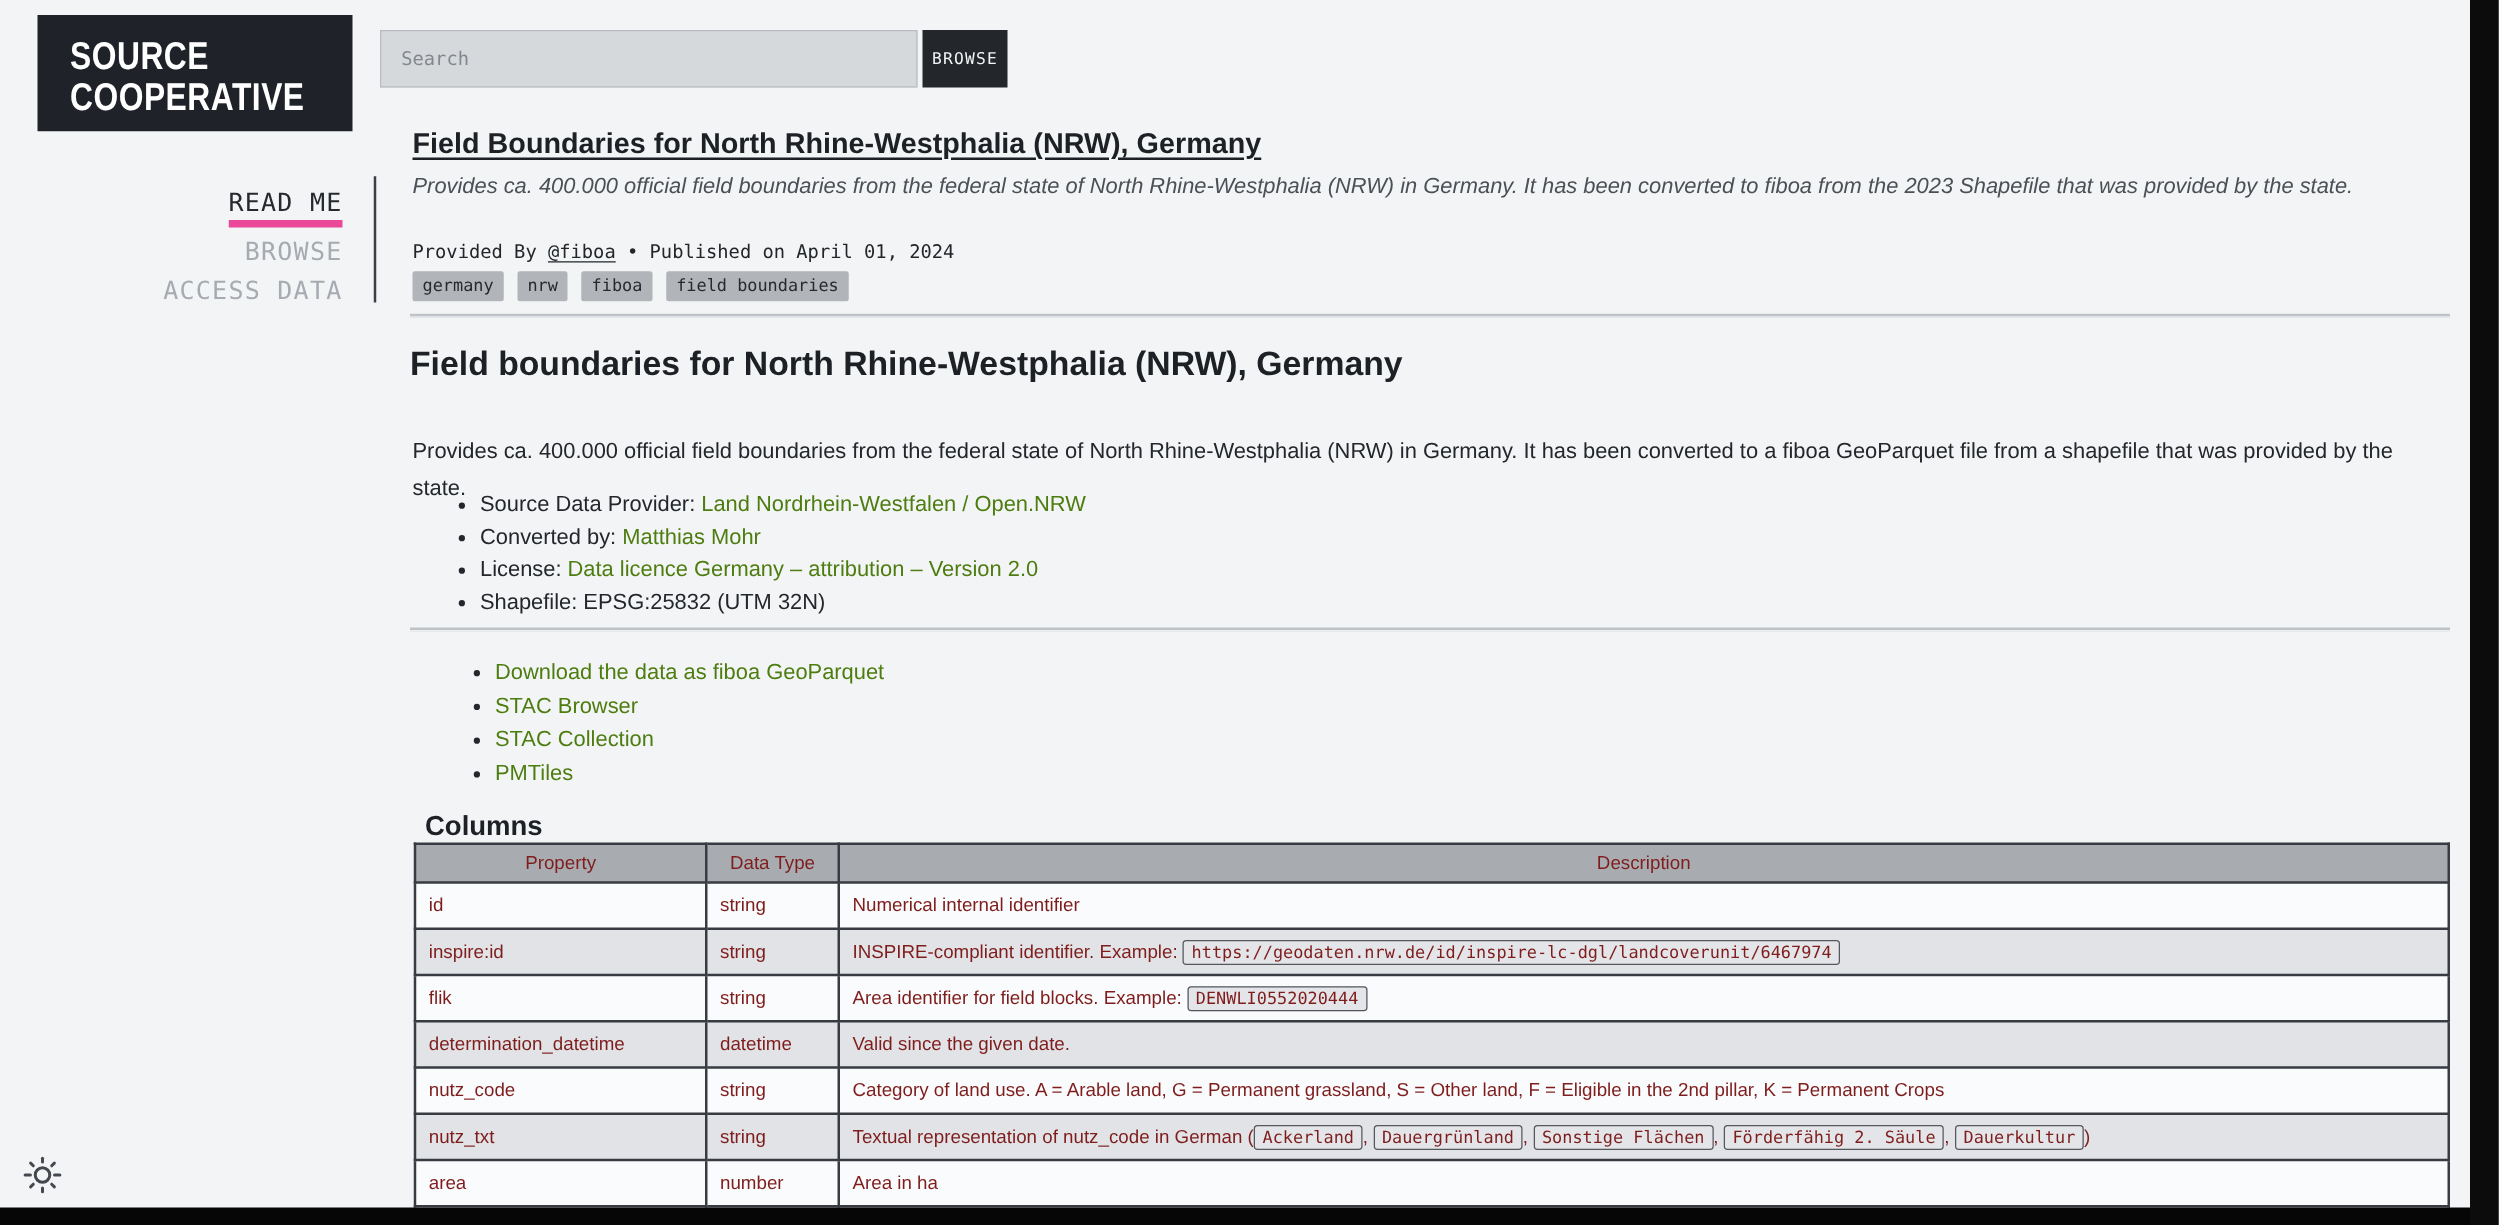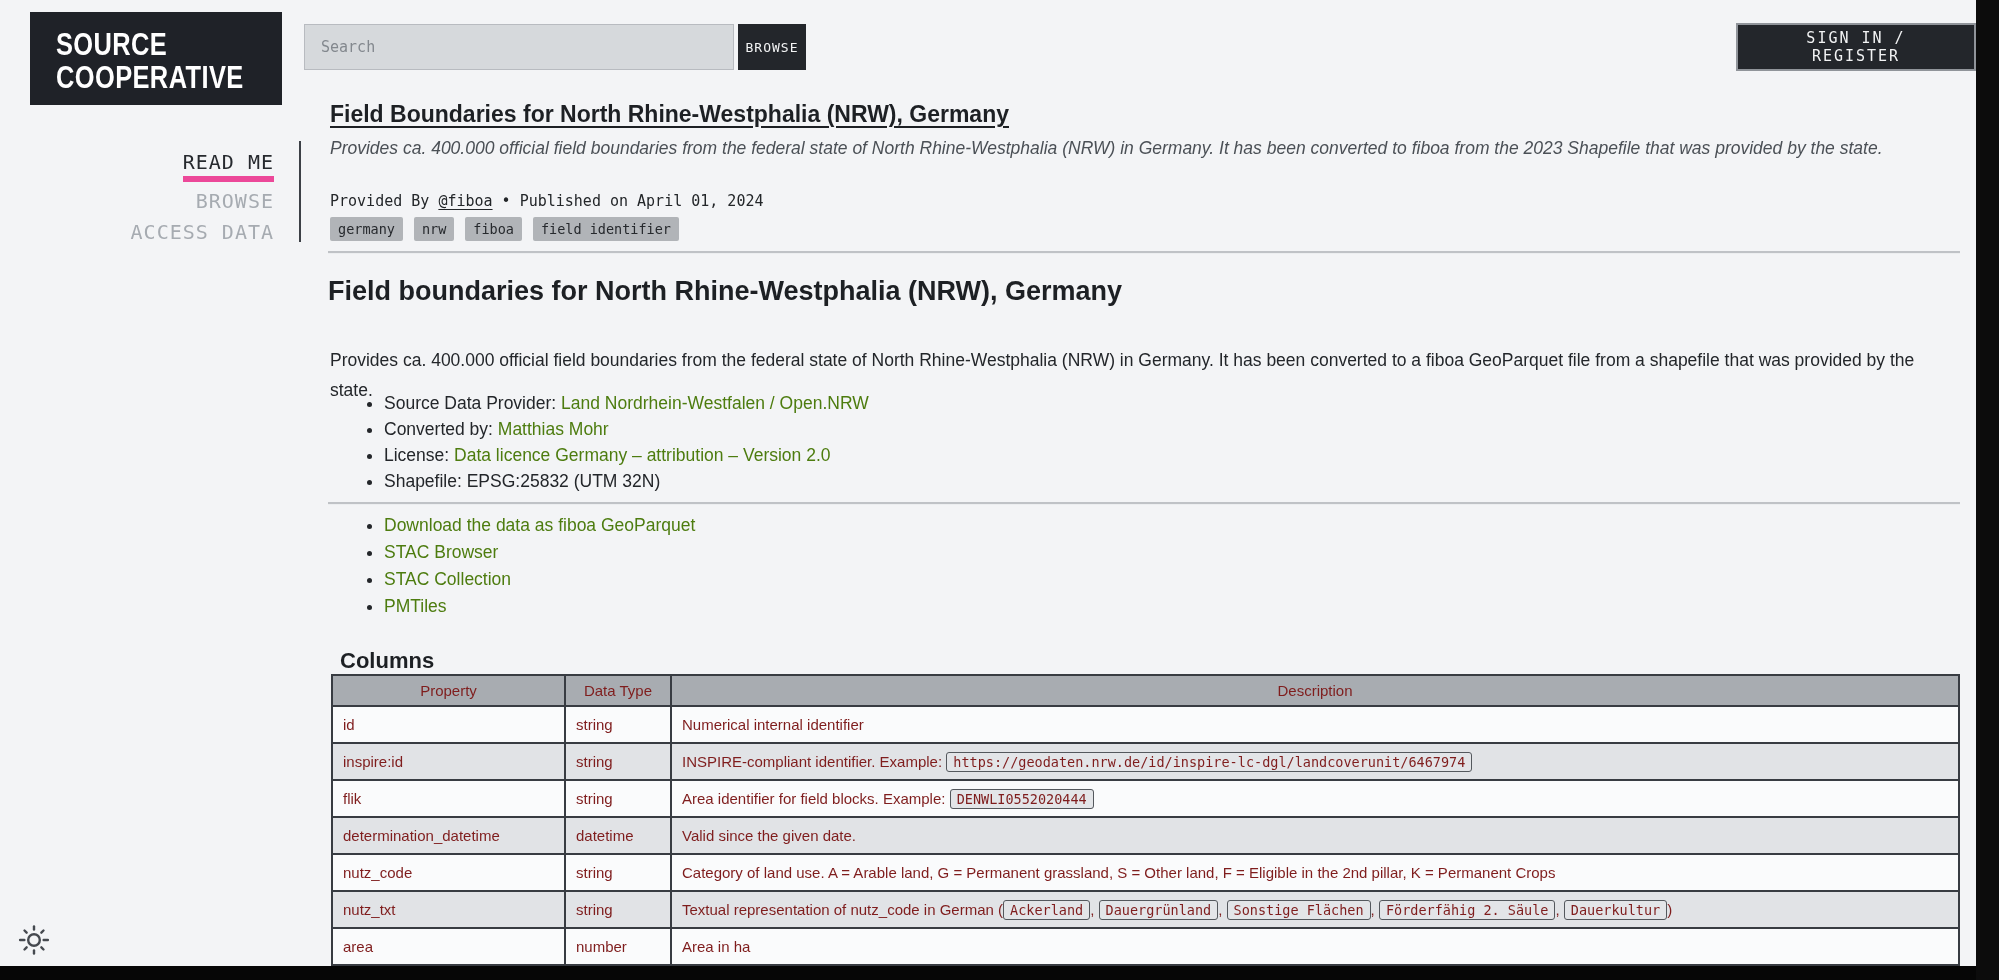--- a/index.html
+++ b/index.html
@@ -43,21 +43,21 @@
 
   hr.rule{position:absolute;left:328px;width:1632px;height:2px;margin:0;border:none;
     background:#bfc2c6;border-bottom:1px solid #eceef0;}
   .rule1{top:251px;} .rule2{top:502px;}
 
   
   .readme-h1{position:absolute;left:328px;top:276px;font-size:27px;font-weight:700;color:#1d2024;margin:0;}
   .readme-p{position:absolute;left:330px;top:327px;width:1592px;font-size:17.5px;line-height:30px;color:#23262a;}
   .meta-list{position:absolute;left:330px;top:390px;margin:0;padding-left:54px;
     font-size:17.5px;line-height:26px;color:#23262a;}
-  .links-list{position:absolute;left:330px;top:512px;margin:0;padding-left:54px;
+  .links-list{position:absolute;left:330px;top:512px;margin:12px;padding-left:54px;
     font-size:17.5px;line-height:27px;color:#23262a;}
   .meta-list li,.links-list li{margin:0;}
   .meta-list a,.links-list a{color:#4d7c0f;text-underline-offset:3px;
     text-decoration-thickness:1.5px;cursor:pointer;}
   .readme-h2{position:absolute;left:328px;top:636px;font-size:22px;font-weight:700;color:#1d2024;margin:12px;}
 
   
   .cols-table{position:absolute;left:331px;top:674px;width:1629px;border-collapse:collapse;
     font-size:15px;color:#7f1d1d;table-layout:fixed;}
   .cols-table th,.cols-table td{border:2px solid #383c42;box-sizing:border-box;}
@@ -80,21 +80,20 @@
 <div id="page">
 
   <div class="logo">
     <div class="logo-text">
       <div>SOURCE</div>
       <div>COOPERATIVE</div>
     </div>
   </div>
   <input class="search" type="text" placeholder="Search" style="">
   <button class="btn-dark browse-btn">BROWSE</button>
-  <button class="btn-dark signin-btn">SIGN IN / REGISTER</button>
 
   <nav class="sidenav">
     <a class="sidenav-item active">
       <span class="nav-label">READ ME</span>
     </a>
     <a class="sidenav-item">
       <span class="nav-label">BROWSE</span>
     </a>
     <a class="sidenav-item">
       <span class="nav-label">ACCESS DATA</span>
@@ -102,21 +101,21 @@
   </nav>
 
   <a class="repo-title">Field Boundaries for North Rhine-Westphalia (NRW), Germany</a>
   <div class="vert-divider"></div>
   <div class="repo-desc">Provides ca. 400.000 official field boundaries from the federal state of North Rhine-Westphalia (NRW) in Germany. It has been converted to fiboa from the 2023 Shapefile that was provided by the state.</div>
   <div class="provided"><span>Provided By </span><a>@fiboa</a><span> • Published on April 01, 2024</span></div>
   <div class="tags">
     <span class="tag">germany</span>
     <span class="tag">nrw</span>
     <span class="tag">fiboa</span>
-    <span class="tag">field identifier</span>
+    <span class="tag">field boundaries</span>
   </div>
 
   <hr class="rule rule1">
 
   <h1 class="readme-h1">Field boundaries for North Rhine-Westphalia (NRW), Germany</h1>
   <p class="readme-p">Provides ca. 400.000 official field boundaries from the federal state of North Rhine-Westphalia (NRW) in Germany. It has been converted to a fiboa GeoParquet file from a shapefile that was provided by the state.</p>
 
   <ul class="meta-list">
     <li><span>Source Data Provider: </span><a>Land Nordrhein-Westfalen / Open.NRW</a></li>
     <li><span>Converted by: </span><a>Matthias Mohr</a></li>

